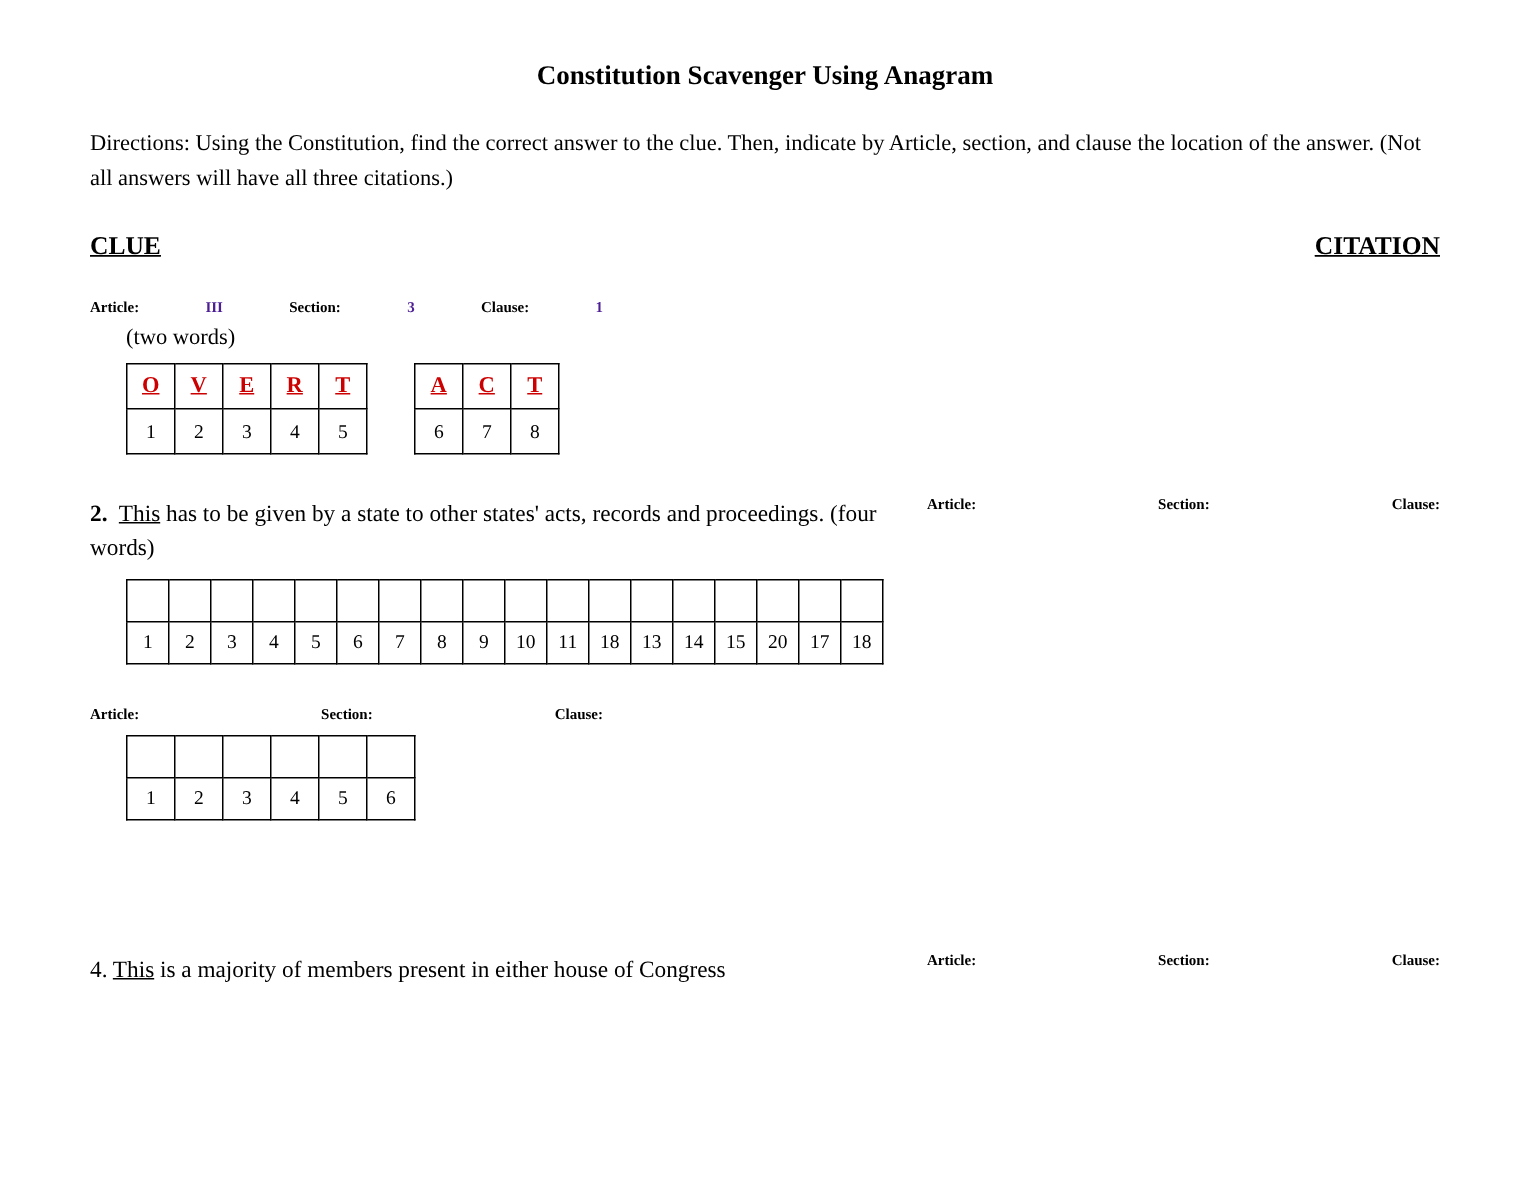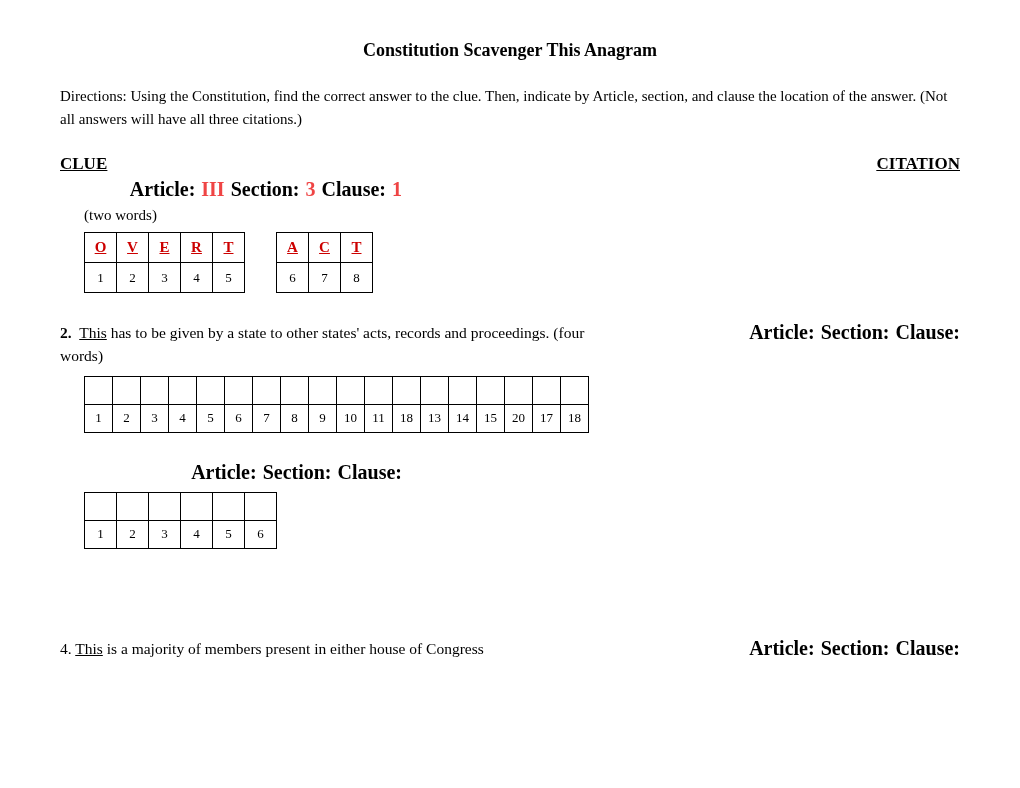--- a/index.html
+++ b/index.html
@@ -28,21 +28,21 @@
     .directions {
       font-size: 15px;
       line-height: 1.5;
       margin-bottom: 24px;
     }
 
     .header-row {
       display: flex;
       justify-content: space-between;
       align-items: flex-end;
-      margin-bottom: 4px;
+      margin-bottom: 26px;
       border-bottom: none;
       text-decoration: underline;
     }
 
     .clue-header {
       font-weight: bold;
       font-size: 17px;
       text-decoration: underline;
     }
 
@@ -76,27 +76,27 @@
 
     .underline-text {
       text-decoration: underline;
     }
 
     .citation-answer {
       flex: 0 0 38%;
       display: flex;
       align-items: center;
       gap: 6px;
-      font-size: 20px;
-      font-weight: bold;
-      justify-content: flex-end;
+      font-size: 10px;
+      font-weight: bold;
+      justify-content: space-between;
     }
 
     .citation-answer .red {
-      color: #ef4444;
+      color: #4c1d95;
       font-weight: bold;
     }
 
     .citation-answer .label {
       font-weight: bold;
     }
 
     .sub-note {
       margin-left: 24px;
       font-size: 15px;
@@ -158,21 +158,21 @@
     .q4-row {
       display: flex;
       justify-content: space-between;
       align-items: flex-start;
       margin-top: 20px;
     }
   </style>
 </head>
 <body>
 
-<div class="page-title">Constitution Scavenger This Anagram</div>
+<div class="page-title">Constitution Scavenger Using Anagram</div>
 
 <div class="directions">Directions: Using the Constitution, find the correct answer to the clue. Then, indicate by Article, section, and clause the location of the answer. (Not all answers will have all three citations.)</div>
 
 <div class="header-row">
   <span class="clue-header">CLUE</span>
   <span class="citation-header">CITATION</span>
 </div>
 
 <div class="question-block">
   <div class="question-row">

